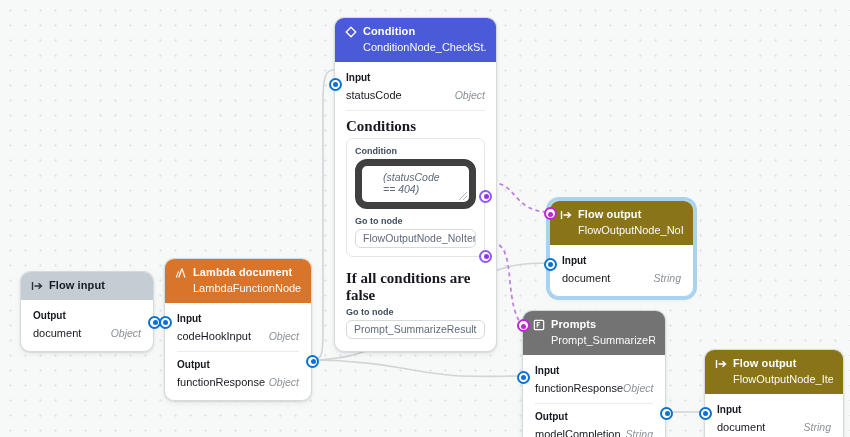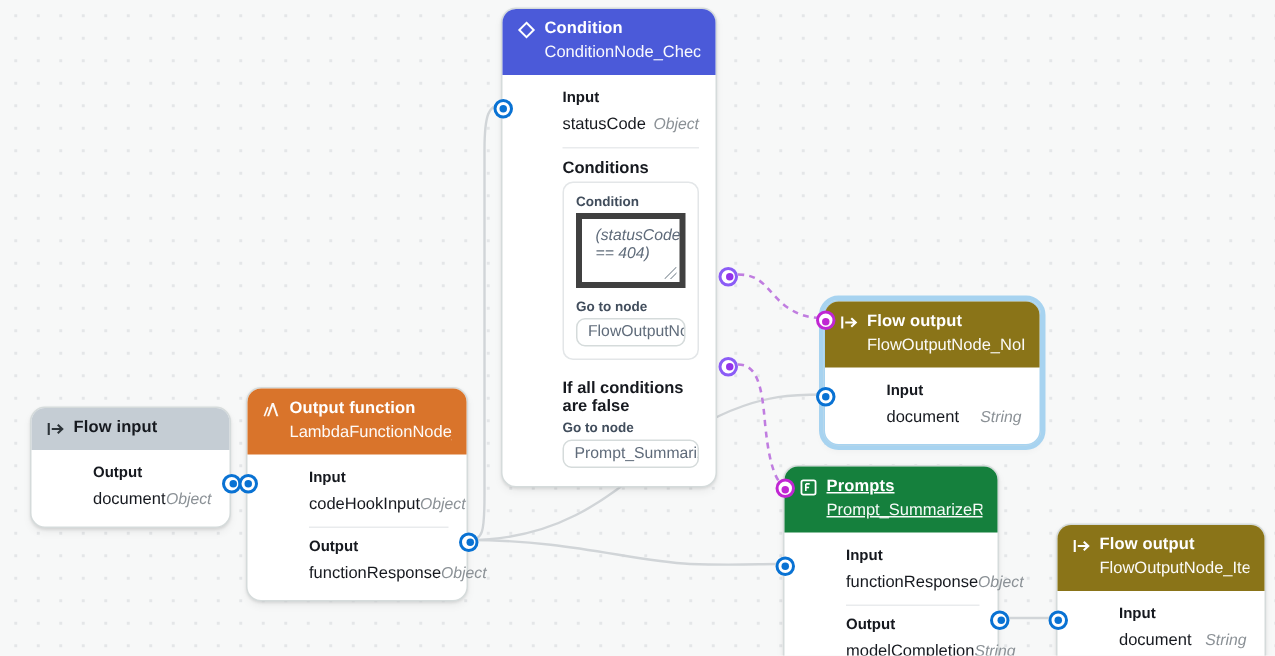--- a/index.html
+++ b/index.html
@@ -36,46 +36,46 @@
     border-radius:9px 9px 0 0;
     padding:7px 10px 8px 10px;
     color:#ffffff;
     box-sizing:border-box;
   }
   .hdr-row{display:flex;align-items:center;gap:6px;}
   .hdr-title{font-weight:bold;font-size:11px;line-height:13px;letter-spacing:.1px;}
   .hdr-sub{font-size:11px;line-height:14px;margin-top:2px;padding-left:0px;
            white-space:nowrap;overflow:hidden;text-overflow:clip;opacity:.97;}
   .hdr-icon{width:12px;height:12px;display:inline-block;flex:0 0 auto;}
-  .node-body{padding:8px 12px 10px 12px;margin-left:29px;}
+  .node-body{padding:8px 12px 10px 12px;}
   .sect-label{font-weight:bold;font-size:10px;color:#16191f;margin:2px 0 5px 0;}
   .io-row{display:flex;justify-content:space-between;align-items:flex-end;
           font-size:11px;color:#16191f;padding:1px 0 2px 0;}
   .io-type{color:#8b9196;font-style:italic;font-size:10.5px;}
   .divider{height:1px;background:#e9ebed;margin:7px 0 7px 0;}
 
   
   .port{position:absolute;width:13px;height:13px;border-radius:50%;
         box-sizing:border-box;}
   .port.data{background:#ffffff;border:2.5px solid #0972d3;}
   .port.data:after{content:"";position:absolute;left:2.5px;top:2.5px;
         width:5px;height:5px;border-radius:50%;background:#0972d3;}
   .port.cond{background:#ffffff;border:2.5px solid #8b5cf6;}
   .port.cond:after{content:"";position:absolute;left:2.5px;top:2.5px;
         width:5px;height:5px;border-radius:50%;background:#9333ea;}
   .port.cond-in{background:#ffffff;border:2.5px solid #c026d3;}
   .port.cond-in:after{content:"";position:absolute;left:2.5px;top:2.5px;
         width:5px;height:5px;border-radius:50%;background:#c026d3;}
 
   
-  .field-label{font-weight:bold;font-size:11px;color:#16191f;margin:0 0 3px 0;}
+  .field-label{font-weight:bold;font-size:15px;color:#16191f;margin:0 0 3px 0;font-family:Liberation Serif, serif;}
   .sub-label{font-size:9px;font-weight:bold;color:#414d5c;margin:0 0 3px 0;}
   .textarea-box{
-    border:4px solid #404040;border-radius:0;background:#fff;
-    height:50px;padding:5px 9px;font-size:10.5px;font-style:italic;color:#5f6b7a;
+    border:7px solid #404040;border-radius:12px;background:#fff;
+    height:50px;padding:5px 21px;font-size:10.5px;font-style:italic;color:#5f6b7a;
     position:relative;box-sizing:border-box;
   }
   .textarea-box .grip{
     position:absolute;right:2px;bottom:2px;width:8px;height:8px;
     background:linear-gradient(135deg,transparent 45%,#b0b7bd 45%,#b0b7bd 55%,transparent 55%),
                linear-gradient(135deg,transparent 70%,#b0b7bd 70%,#b0b7bd 80%,transparent 80%);
   }
   .input-box{
     border:1px solid #d5dbdb;border-radius:6px;background:#fff;
     height:19px;line-height:17px;padding:0 7px;font-size:10.5px;color:#5f6b7a;
@@ -133,42 +133,42 @@
 
   <div class="node" style="left:164px;top:258px;width:148px;">
     <div class="node-header" style="background:#d9742b;">
       <div class="hdr-row">
         <span class="hdr-icon">
           <svg viewBox="0 0 12 12" width="12" height="12">
             <path d="M3 10.5 L6.2 1.6 L7.6 1.6 L10.6 10.5 L9.2 10.5 L6.9 3.6 L4.4 10.5 Z" fill="#ffffff" opacity=".95"></path>
             <path d="M1.2 10.5 L3.6 4.4" stroke="#ffffff" stroke-width="1.1" fill="none" opacity=".95"></path>
           </svg>
         </span>
-        <span class="hdr-title">Output function</span>
+        <span class="hdr-title">Lambda document</span>
       </div>
       <div class="hdr-sub" style="padding-left:18px;">LambdaFunctionNode_R...</div>
     </div>
     <div class="node-body">
       <div class="sect-label">Input</div>
       <div class="io-row">
         <span>codeHookInput</span>
         <span class="io-type">Object</span>
       </div>
       <div class="divider"></div>
       <div class="sect-label">Output</div>
       <div class="io-row">
         <span>functionResponse</span>
         <span class="io-type">Object</span>
       </div>
     </div>
     <div class="port data" style="left:-6.5px;top:56.5px;"></div>
     <div class="port data" style="left:141px;top:95.5px;"></div>
   </div>
 
-  <div class="node" style="left:334px;top:5px;width:144px;">
+  <div class="node" style="left:334px;top:17px;width:163px;">
     <div class="node-header" style="background:#4b5ad9;">
       <div class="hdr-row">
         <span class="hdr-icon">
           <svg viewBox="0 0 12 12" width="12" height="12">
             <path d="M6 1.2 L10.8 6 L6 10.8 L1.2 6 Z" fill="none" stroke="#ffffff" stroke-width="1.3"></path>
           </svg>
         </span>
         <span class="hdr-title">Condition</span>
       </div>
       <div class="hdr-sub" style="padding-left:18px;">ConditionNode_CheckSt...</div>
@@ -227,21 +227,21 @@
       <div class="io-row">
         <span>document</span>
         <span class="io-type">String</span>
       </div>
     </div>
     <div class="port cond-in" style="left:-6.5px;top:6px;"></div>
     <div class="port data" style="left:-6.5px;top:56.5px;"></div>
   </div>
 
   <div class="node" style="left:522px;top:310px;width:144px;">
-    <div class="node-header" style="background:#15803d;text-decoration:underline;">
+    <div class="node-header" style="background:#737373;">
       <div class="hdr-row">
         <span class="hdr-icon">
           <svg viewBox="0 0 12 12" width="12" height="12">
             <rect x="1.3" y="1.3" width="9.4" height="9.4" rx="1.2" fill="none" stroke="#ffffff" stroke-width="1.2"></rect>
             <path d="M4.2 3.6 L4.2 8.4 M4.2 3.6 L6.8 3.6 M4.2 6 L6.4 6" stroke="#ffffff" stroke-width="1.1" fill="none"></path>
           </svg>
         </span>
         <span class="hdr-title">Prompts</span>
       </div>
       <div class="hdr-sub" style="padding-left:18px;">Prompt_SummarizeResult</div>

